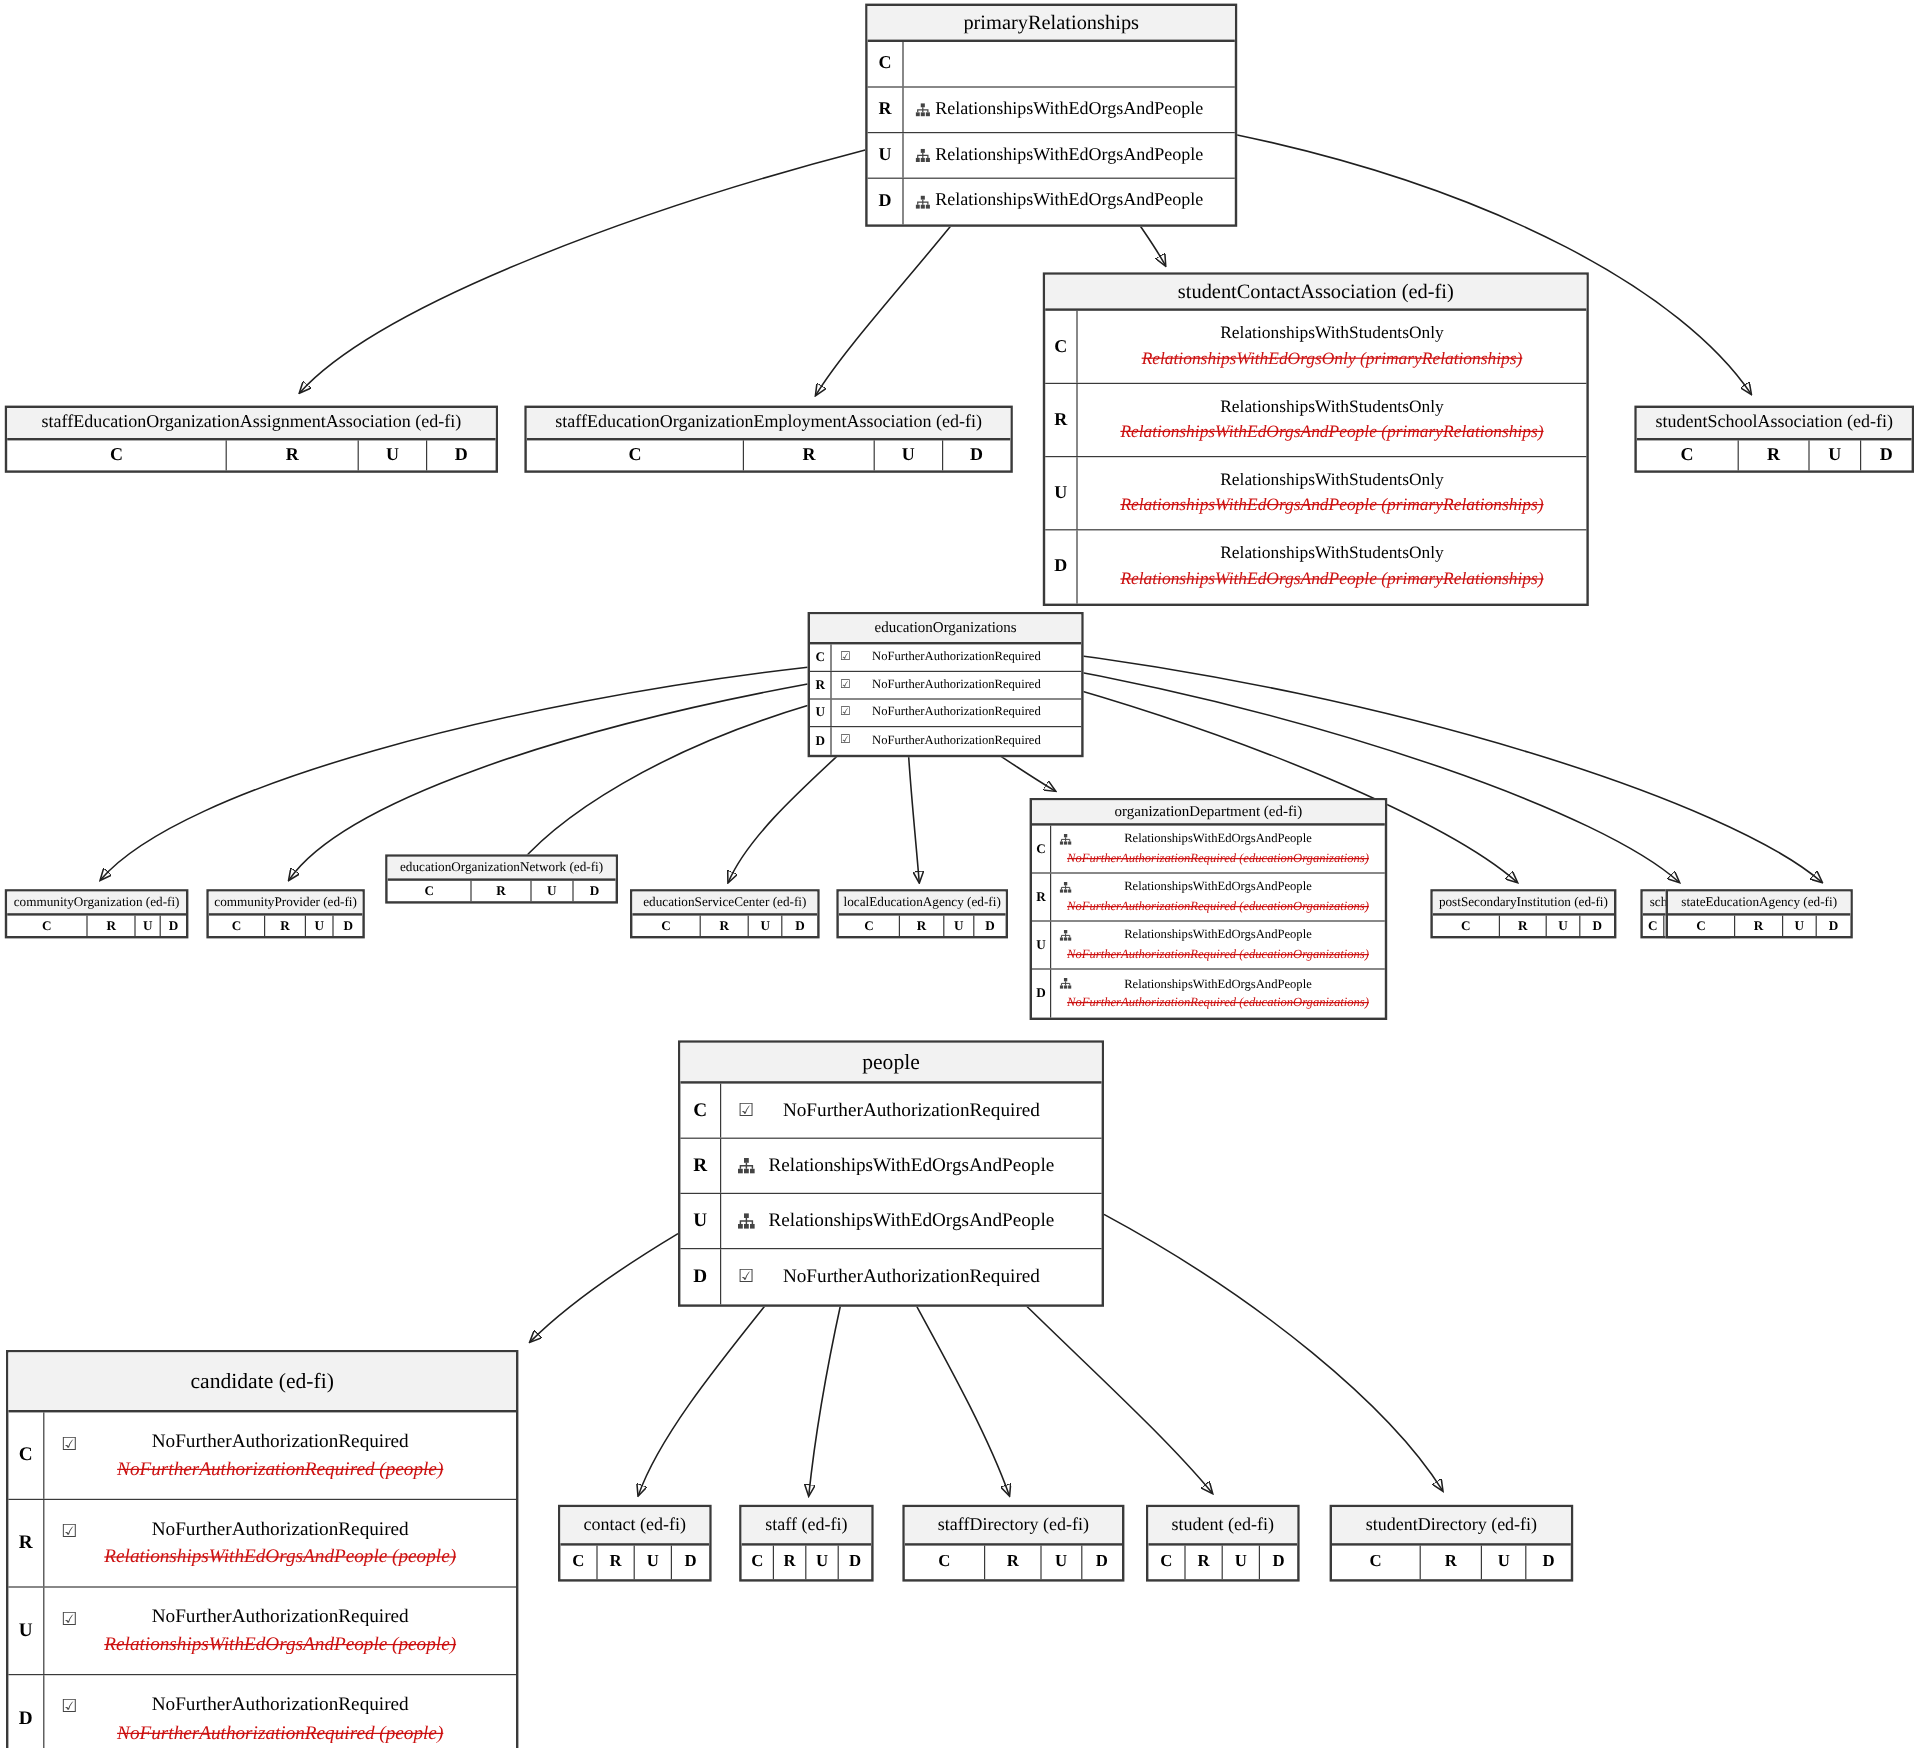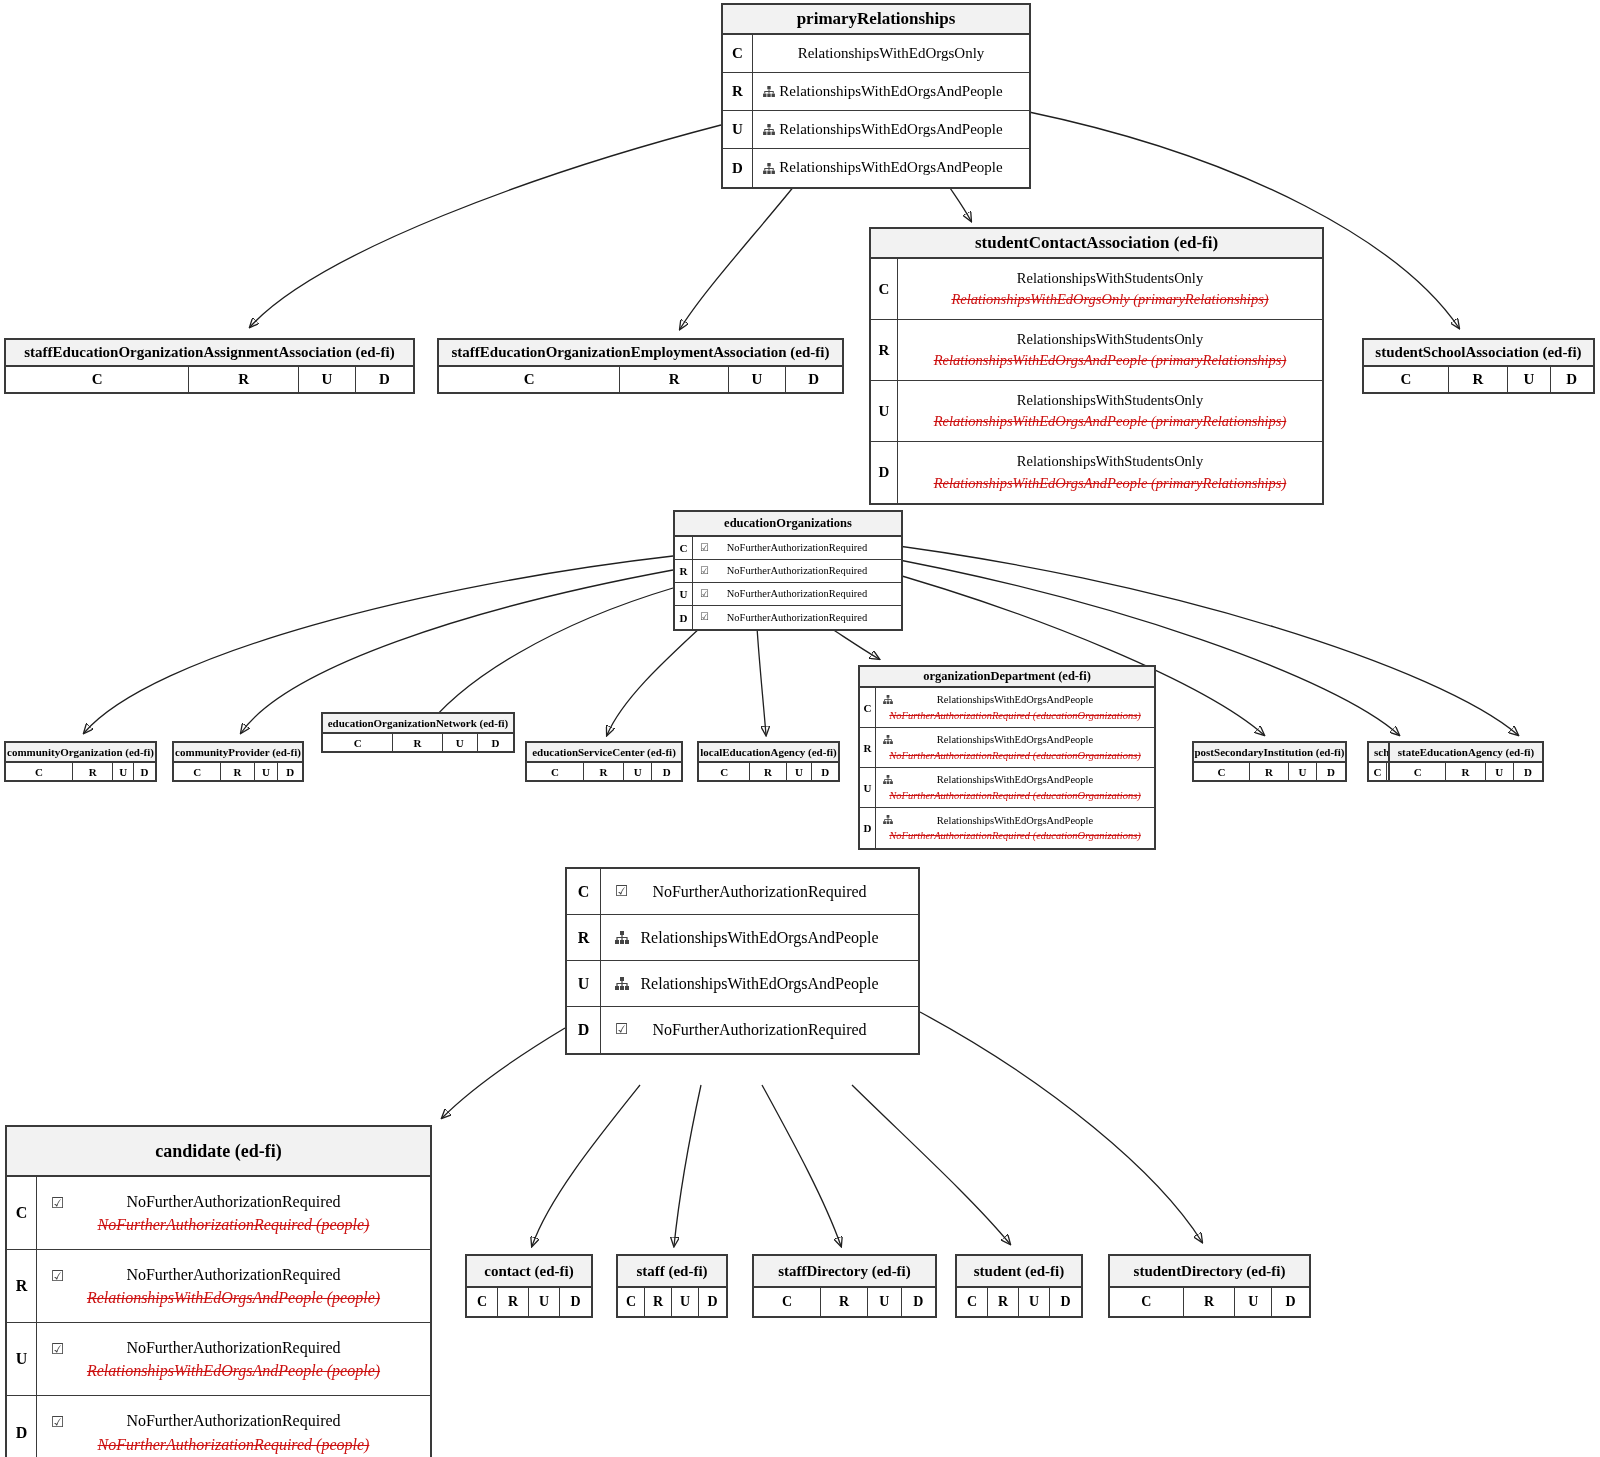--- a/index.html
+++ b/index.html
@@ -1,21 +1,21 @@
 <!DOCTYPE html>
 <html><head>
 <meta charset="utf-8">
 <style>
   *{margin:0;padding:0;box-sizing:border-box}
   html,body{background:#fff}
   body{width:1600px;height:1457px;position:relative;font-family:"Liberation Serif","DejaVu Serif",serif;color:#000;overflow:hidden}
   #edges{position:absolute;left:0;top:0;width:1600px;height:1457px;pointer-events:none}
   #edges path{fill:none;stroke:#1f1f1f;stroke-width:1.3px}
   .node{position:absolute;border:2px solid #3a3a3a;background:#fff}
-  .hdr{background:#f2f2f2;border-bottom:2px solid #3a3a3a;font-weight:bold;display:flex;align-items:center;justify-content:center;white-space:nowrap}
+  .hdr{background:#f2f2f2;border-bottom:2px solid #3a3a3a;font-weight:normal;display:flex;align-items:center;justify-content:center;white-space:nowrap}
   .rows{display:flex;flex-direction:column}
   .row{display:flex;border-bottom:1px solid #3a3a3a}
   .row:last-child{border-bottom:none}
   .op{border-right:1px solid #3a3a3a;font-weight:bold;display:flex;align-items:center;justify-content:center;flex:none}
   .strat{flex:1;position:relative;display:flex;flex-direction:column;align-items:center;justify-content:center;line-height:1.45;text-align:center}
   .ovr{color:#cc1111;font-style:italic;text-decoration:line-through;white-space:nowrap}
   .s1{white-space:nowrap}
   .ic{position:absolute;display:flex;align-items:center;color:#444}
   .ic-center{left:10px;top:0;bottom:0}
   .ic svg{display:block}
@@ -109,23 +109,20 @@
   <path d="M762,1085 C792,1140 824,1198 841,1246" marker-end="url(#arr)"></path>
   <path d="M852,1085 C908,1140 972,1198 1010,1244" marker-end="url(#arr)"></path>
   <path d="M920,1012 C1050,1082 1158,1172 1202,1242" marker-end="url(#arr)"></path>
 </svg>
 
 <div class="node n-primary">
   <div class="hdr">primaryRelationships</div>
   <div class="rows">
     <div class="row">
       <div class="op">C</div>
-      <div class="strat">
-          <div class="s1">RelationshipsWithEdOrgsOnly</div>
-        </div>
     </div>
     <div class="row">
       <div class="op">R</div>
       <div class="strat">
         <span class="ic ic-center">
             <svg viewBox="0 0 14 13" width="12" height="11">
               <rect x="5" y="0" width="4" height="4" fill="#444"></rect>
               <rect x="0" y="9" width="4" height="4" fill="#444"></rect>
               <rect x="5" y="9" width="4" height="4" fill="#444"></rect>
               <rect x="10" y="9" width="4" height="4" fill="#444"></rect>
@@ -410,20 +407,21 @@
   <div class="hdr">stateEducationAgency (ed-fi)</div>
   <div class="cells wB">
     <div class="cell">C</div>
     <div class="cell">R</div>
     <div class="cell">U</div>
     <div class="cell">D</div>
   </div>
 </div>
 
 <div class="node n-people">
+  <div class="hdr">people</div>
   <div class="rows">
     <div class="row">
       <div class="op">C</div>
       <div class="strat">
         <span class="ic ic-center cb">☑</span>
         <div class="s1">NoFurtherAuthorizationRequired</div>
       </div>
     </div>
     <div class="row">
       <div class="op">R</div>

